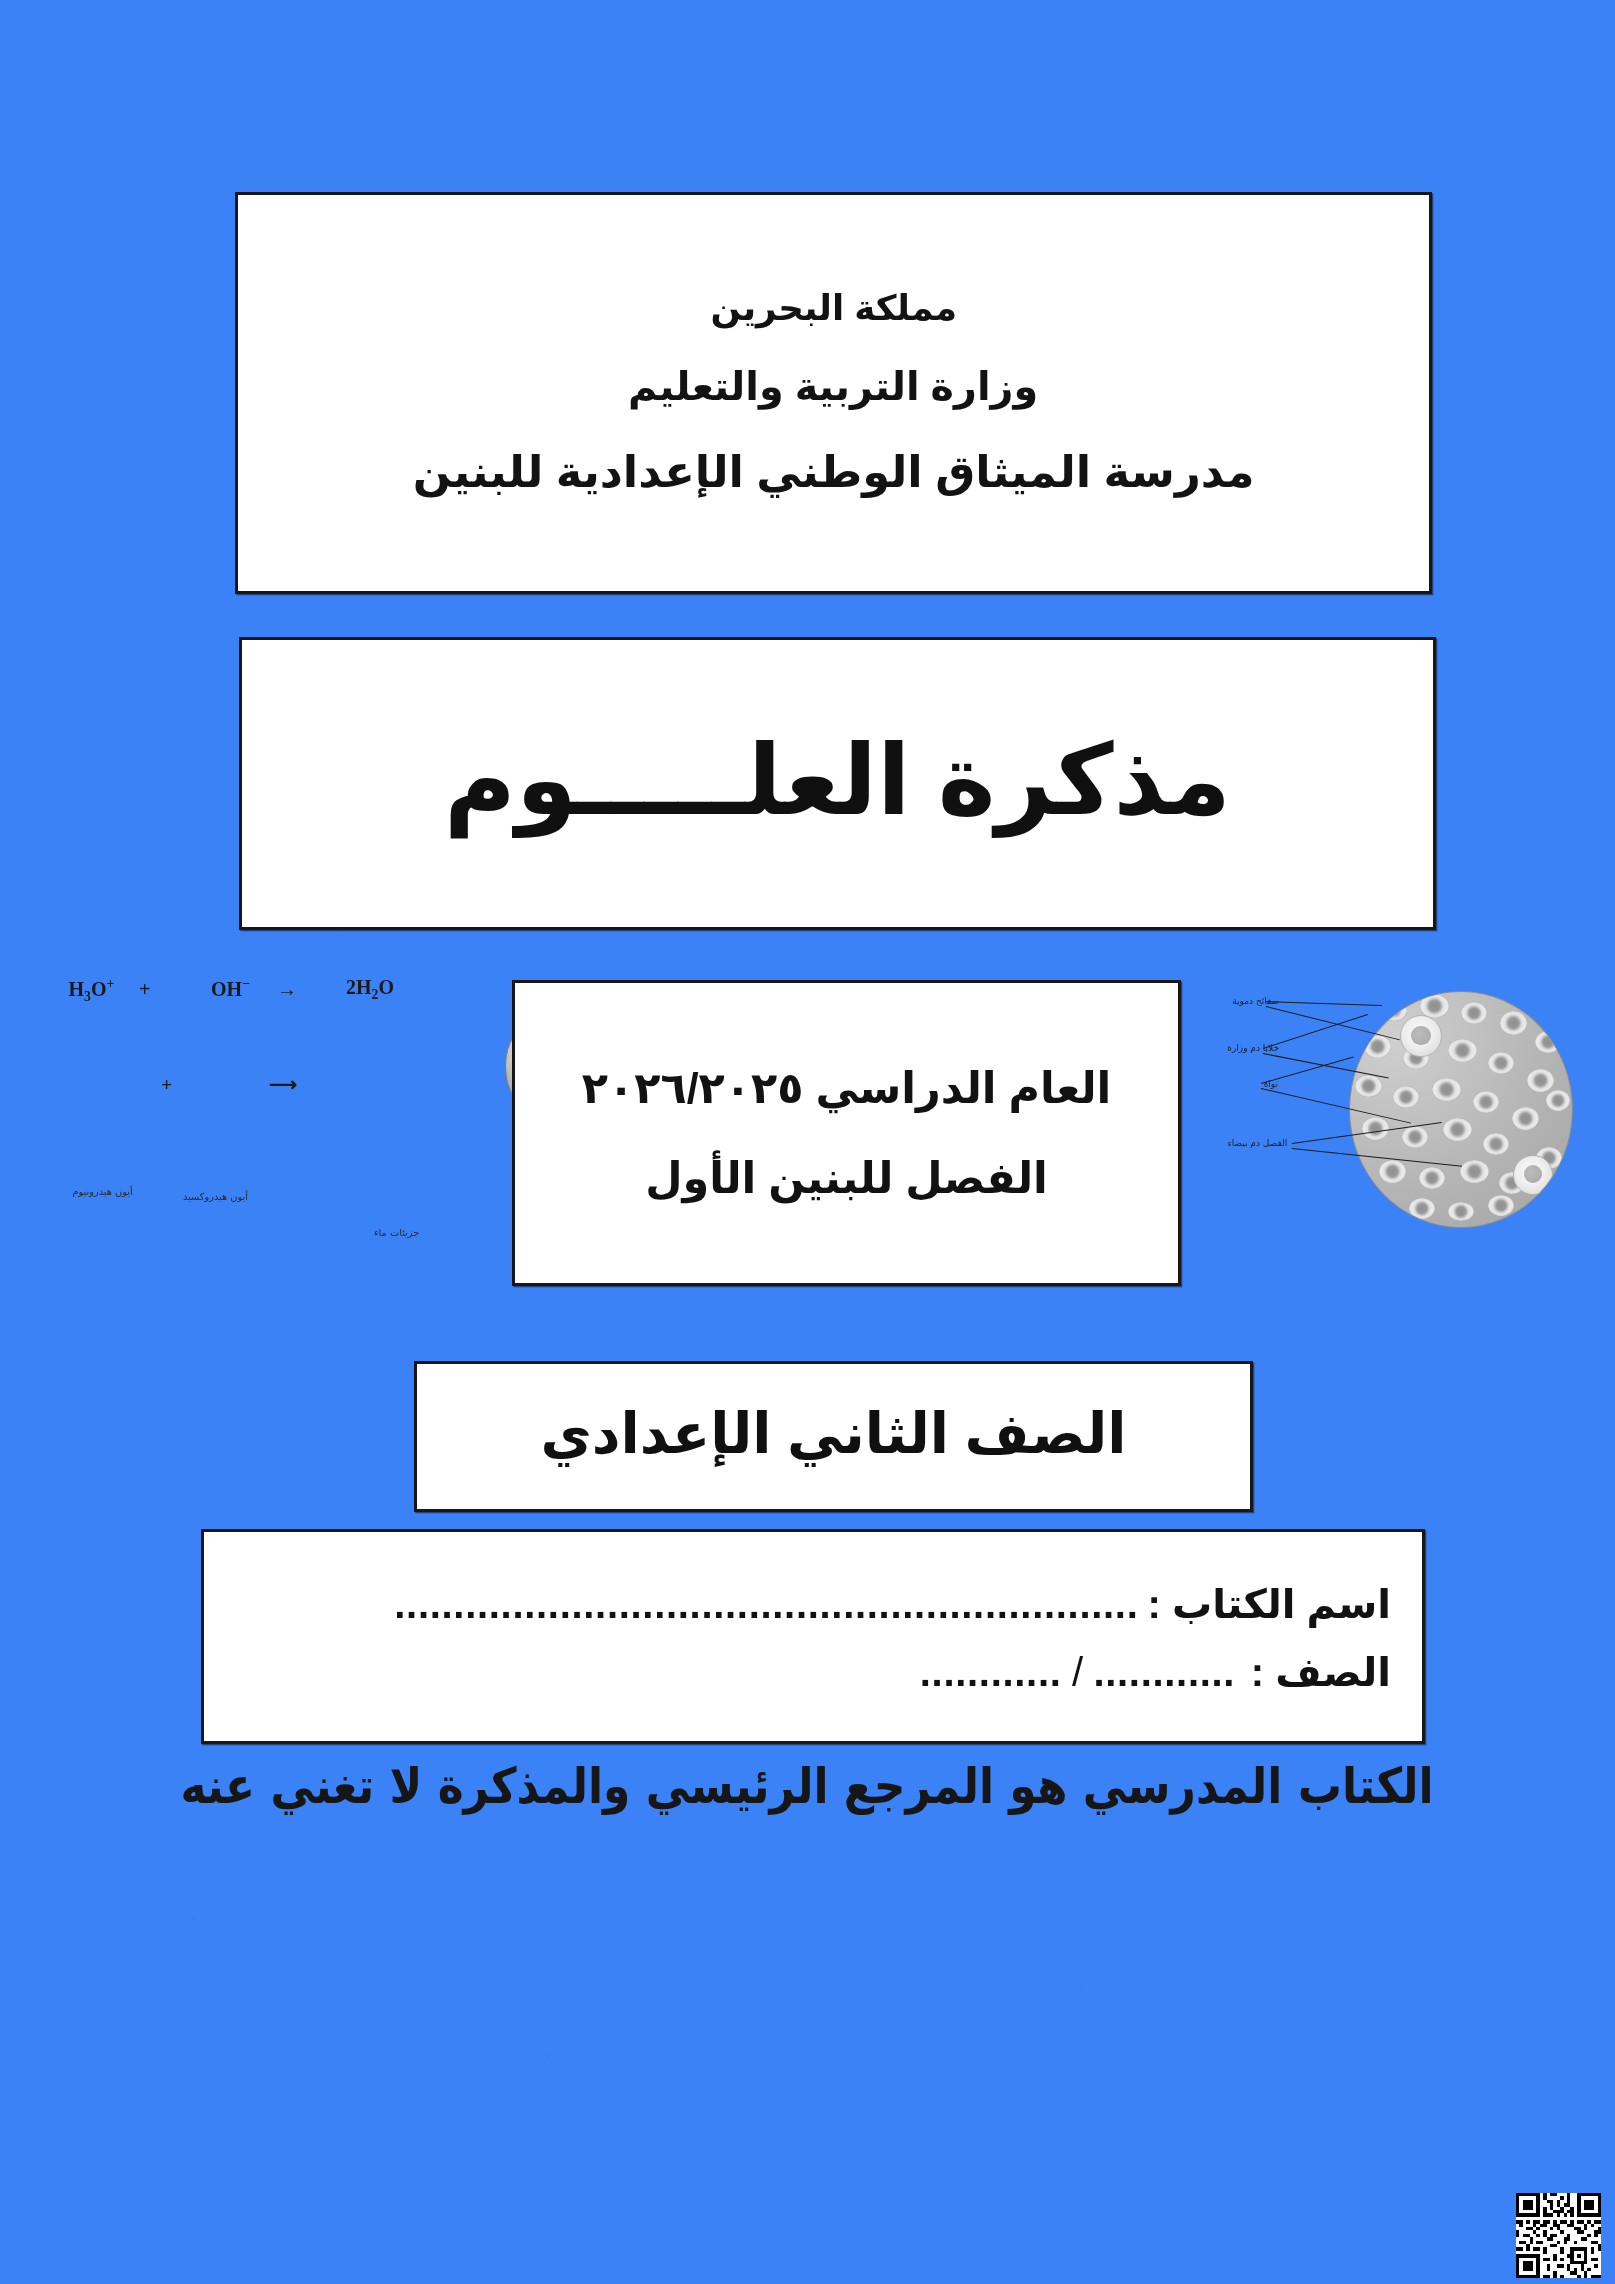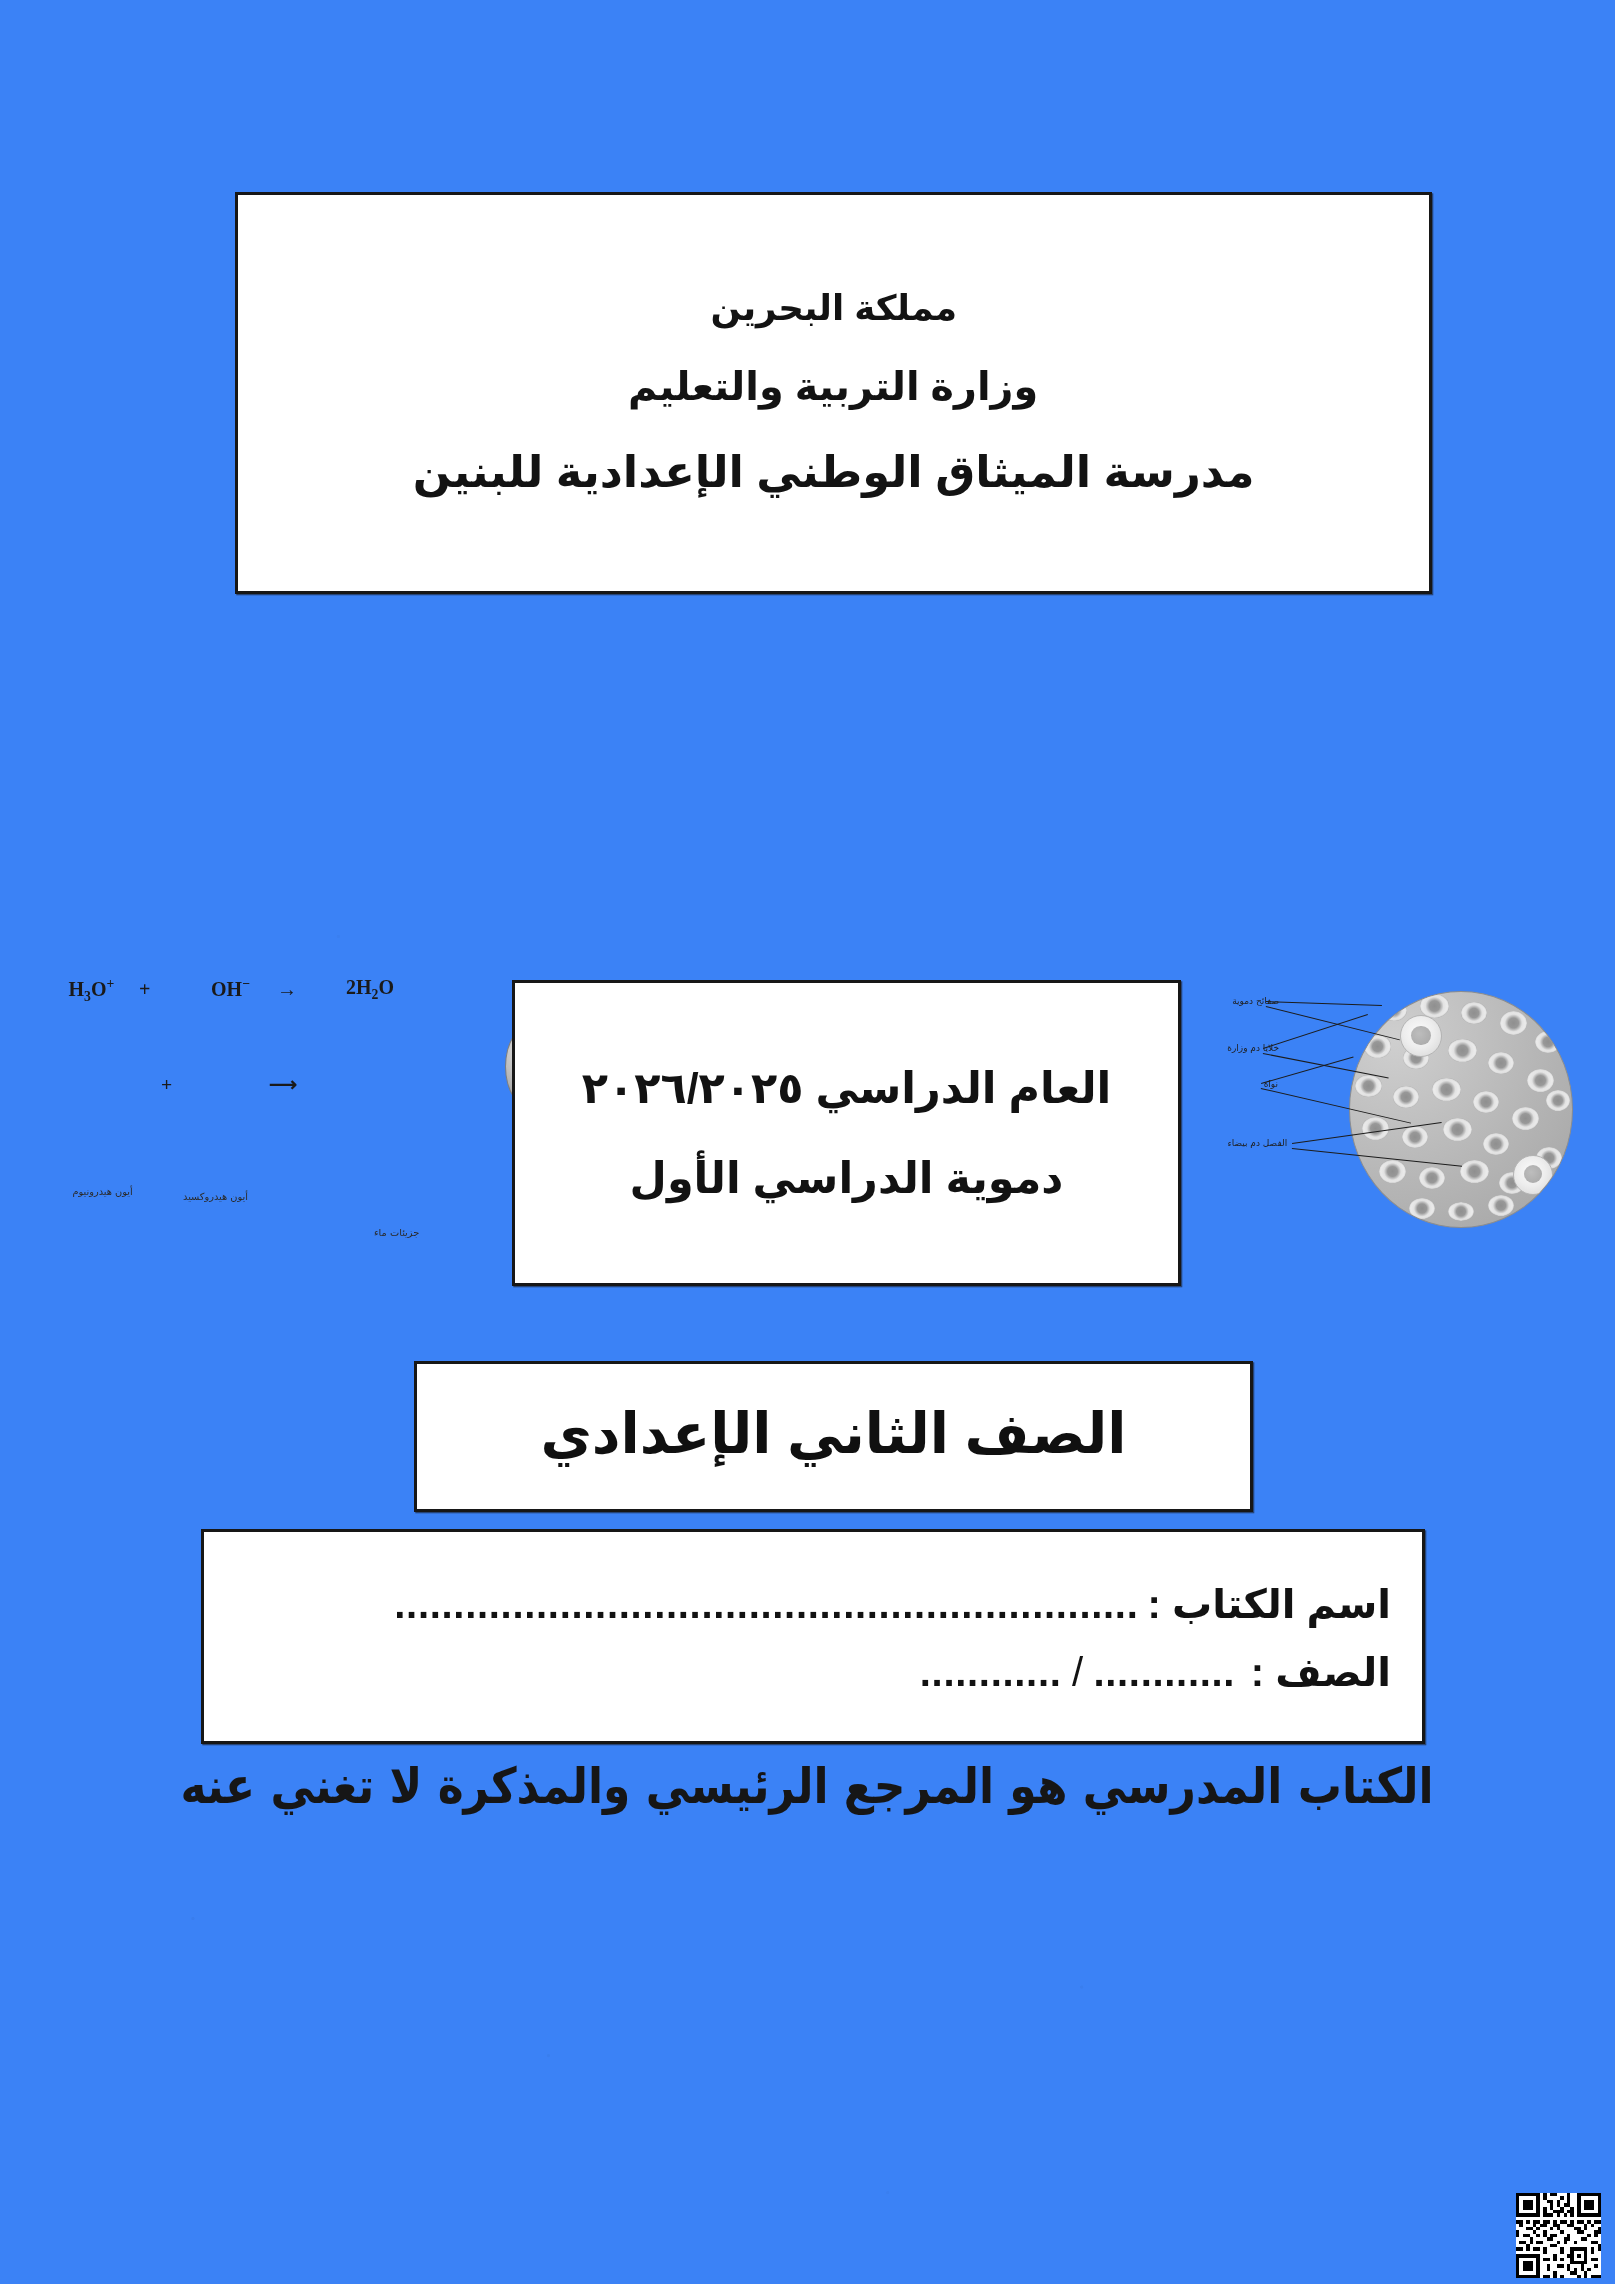--- a/index.html
+++ b/index.html
@@ -321,20 +321,23 @@
 <div id="page">
 
   <div class="paper-noise"></div>
 
   <div class="box" id="header-box">
     <div class="hdr-line" id="hdr-country">مملكة البحرين</div>
     <div class="hdr-line" id="hdr-ministry">وزارة التربية والتعليم</div>
     <div class="hdr-line" id="hdr-school">مدرسة الميثاق الوطني الإعدادية للبنين</div>
   </div>
 
+  <div class="box" id="title-box">
+    <div id="title-text">مذكرة العلـــــوم</div>
+  </div>
 
   <div id="chem-figure">
 
     <div class="eq-row">
       <span class="eq-term" style="left:6.5px; top:5.2px;">H<sub>3</sub>O<sup>+</sup></span>
       <span class="eq-term" style="left:77px; top:6.5px;">+</span>
       <span class="eq-term" style="left:149px; top:5.2px;">OH<sup>−</sup></span>
       <span class="eq-term" style="left:215px; top:6.5px;">→</span>
       <span class="eq-term" style="left:284px; top:5.2px;">2H<sub>2</sub>O</span>
     </div>
@@ -367,21 +370,21 @@
       <div class="lobe light" style="left:347px; top:177px; width:33px; height:39px;"></div>
     </div>
 
     <span class="chem-cap" style="left:10.4px; top:215px;">أيون هيدرونيوم</span>
     <span class="chem-cap" style="left:121px; top:220px;">أيون هيدروكسيد</span>
     <span class="chem-cap" style="left:312px; top:256px;">جزيئات ماء</span>
   </div>
 
   <div class="box" id="year-box">
     <div class="year-line">العام الدراسي ٢٠٢٦/٢٠٢٥</div>
-    <div class="year-line">دموية الدراسي الأول</div>
+    <div class="year-line">الفصل للبنين الأول</div>
   </div>
 
   <div id="blood-figure">
 
     <div id="blood-disc">
 
       <div class="rbc" style="left:31px;  top:7.8px;  width:26px; height:22px;"></div>
       <div class="rbc" style="left:70px; top:2.6px;   width:29px; height:23.5px;"></div>
       <div class="rbc" style="left:111px; top:10.4px;  width:26px; height:22px;"></div>
       <div class="rbc" style="left:150px; top:19.6px;  width:27px; height:23.5px;"></div>

